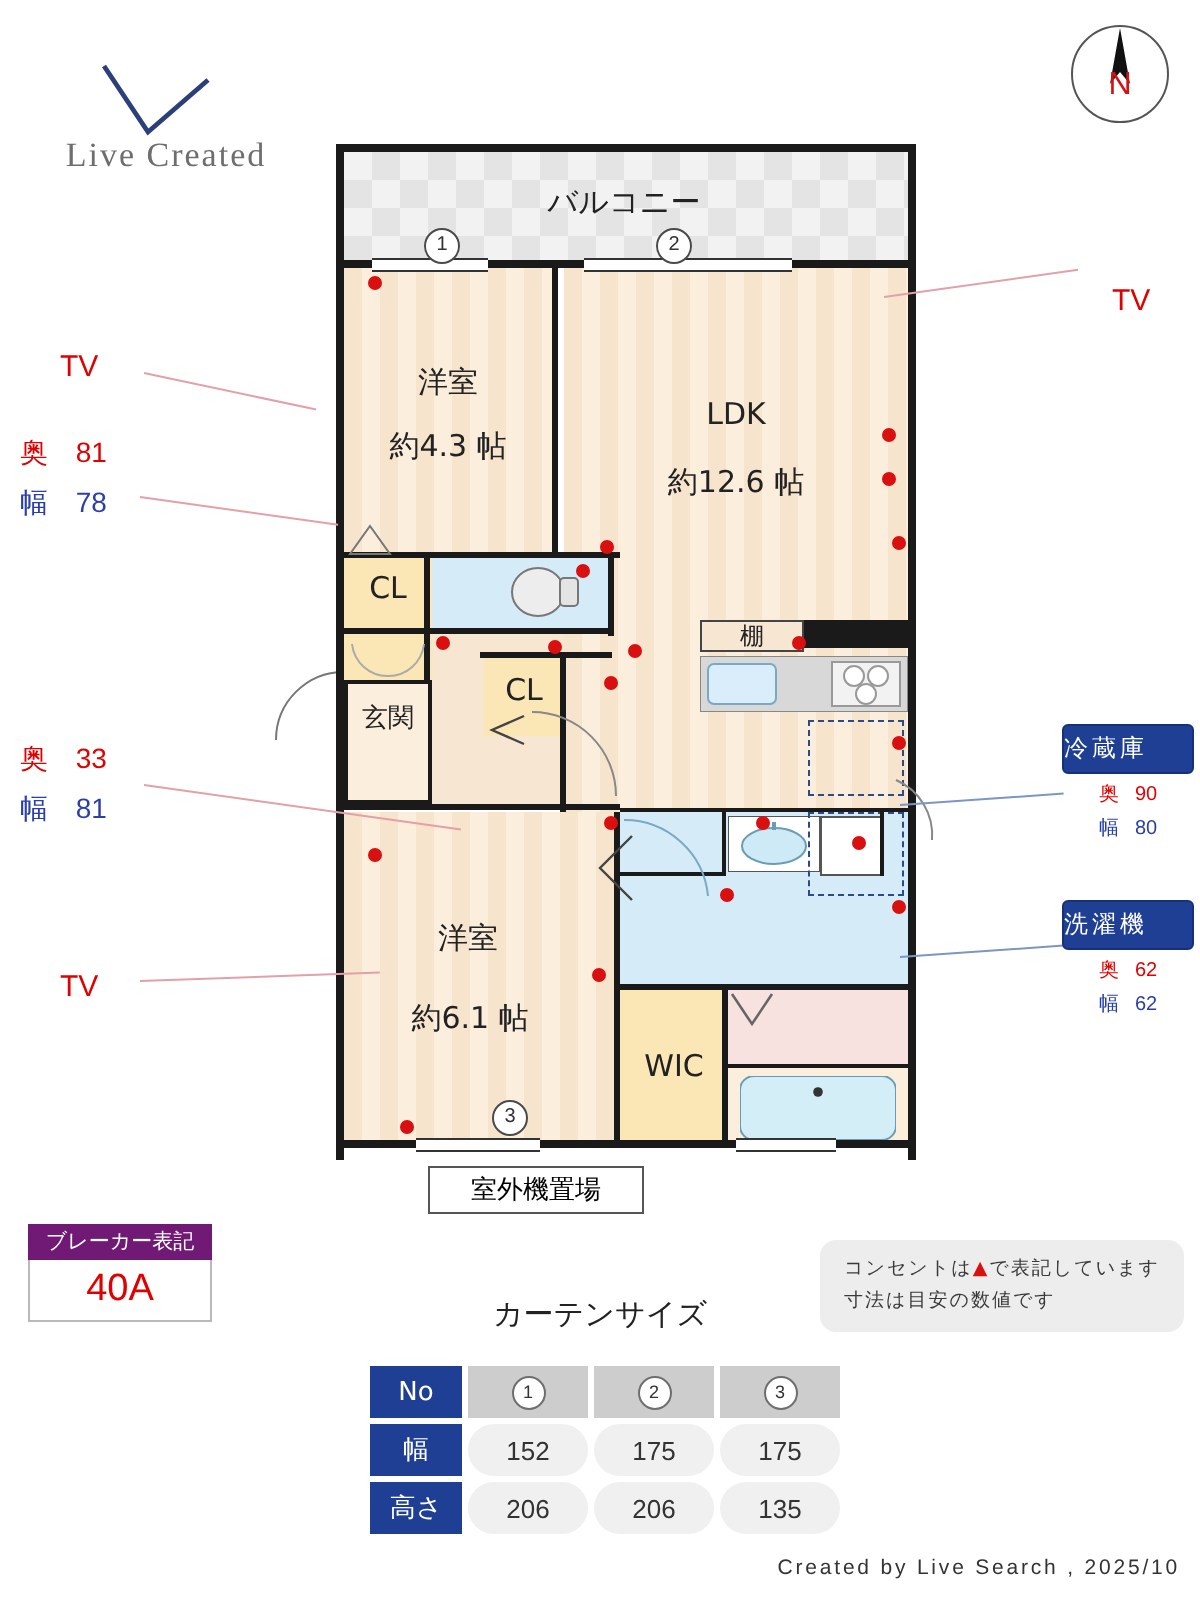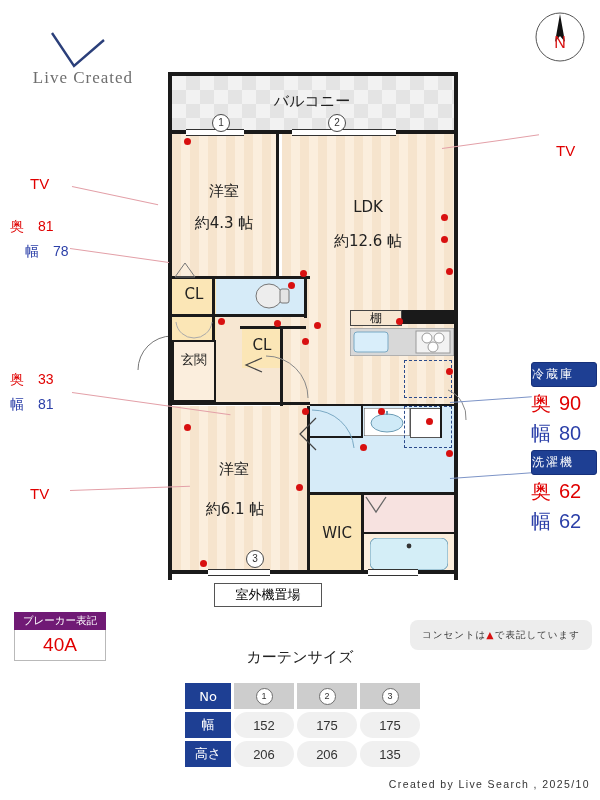--- a/index.html
+++ b/index.html
@@ -78,21 +78,21 @@
   .dim .vl{color:#2b3fa8;font-family:"Liberation Sans",sans-serif;}
   .dim .vr{color:#e00000;font-family:"Liberation Sans",sans-serif;}
 
   
   .applibox{position:absolute;width:66px;}
   .applibox .hd{
     background:#1e3f93;color:#fff;text-align:left;font-size:12px;
     padding:3px 0;border-radius:3px;border:1px solid #16307a;
     font-family:"DejaVu Sans",sans-serif;letter-spacing:2px;
   }
-  .applibox .rw{font-size:20px;margin-top:3px;}
+  .applibox .rw{font-size:10px;margin-top:3px;text-align:center;}
   .applibox .rw .k{color:#e00000;font-family:"DejaVu Sans",sans-serif;margin-right:8px;}
   .applibox .rw .v{color:#2b3fa8;font-family:"Liberation Sans",sans-serif;}
   .applibox .rw.red .v{color:#e00000;}
 
   
   #breaker{left:14px;top:612px;width:92px;}
   #breaker .hd{
     background:#701a75;color:#fff;font-size:10.5px;text-align:center;padding:2px 0;
     font-family:"DejaVu Sans",sans-serif;
   }
@@ -318,21 +318,21 @@
 </div>
 
 <div class="lead" style="left:72px;top:186px;width:88px;transform:rotate(12deg);transform-origin:left center;"></div>
 <div class="tv" style="left:30px;top:175px;">TV</div>
 
 <div class="lead" style="left:70px;top:248px;width:100px;transform:rotate(8deg);transform-origin:left center;"></div>
 <div class="dim" style="left:10px;top:218px;">
   <span class="jp">奥</span>
   <span class="vr" style="margin-left:10px;">81</span>
 </div>
-<div class="dim" style="left:25px;top:243px;">
+<div class="dim" style="left:10px;top:243px;">
   <span class="jp" style="color:#2b3fa8;">幅</span>
   <span class="vl" style="margin-left:10px;">78</span>
 </div>
 
 <div class="lead" style="left:72px;top:392px;width:160px;transform:rotate(8deg);transform-origin:left center;"></div>
 <div class="dim" style="left:10px;top:371px;">
   <span class="jp">奥</span>
   <span class="vr" style="margin-left:10px;">33</span>
 </div>
 <div class="dim" style="left:10px;top:396px;">
@@ -371,20 +371,21 @@
 
 <div class="abs" id="breaker">
   <div class="hd">ブレーカー表記</div>
   <div class="bd">40A</div>
 </div>
 
 <div class="abs" id="note">
   <div>
     <span>コンセントは</span><span class="mk">▲</span><span>で表記しています</span>
   </div>
+  <div>寸法は目安の数値です</div>
 </div>
 
 <div class="abs" id="curtitle">カーテンサイズ</div>
 <table id="curtable" class="abs">
   <tbody>
       <tr>
     <td class="hd">No</td>
     <td class="nh"><span class="cn">1</span></td>
     <td class="nh"><span class="cn">2</span></td>
     <td class="nh"><span class="cn">3</span></td>

